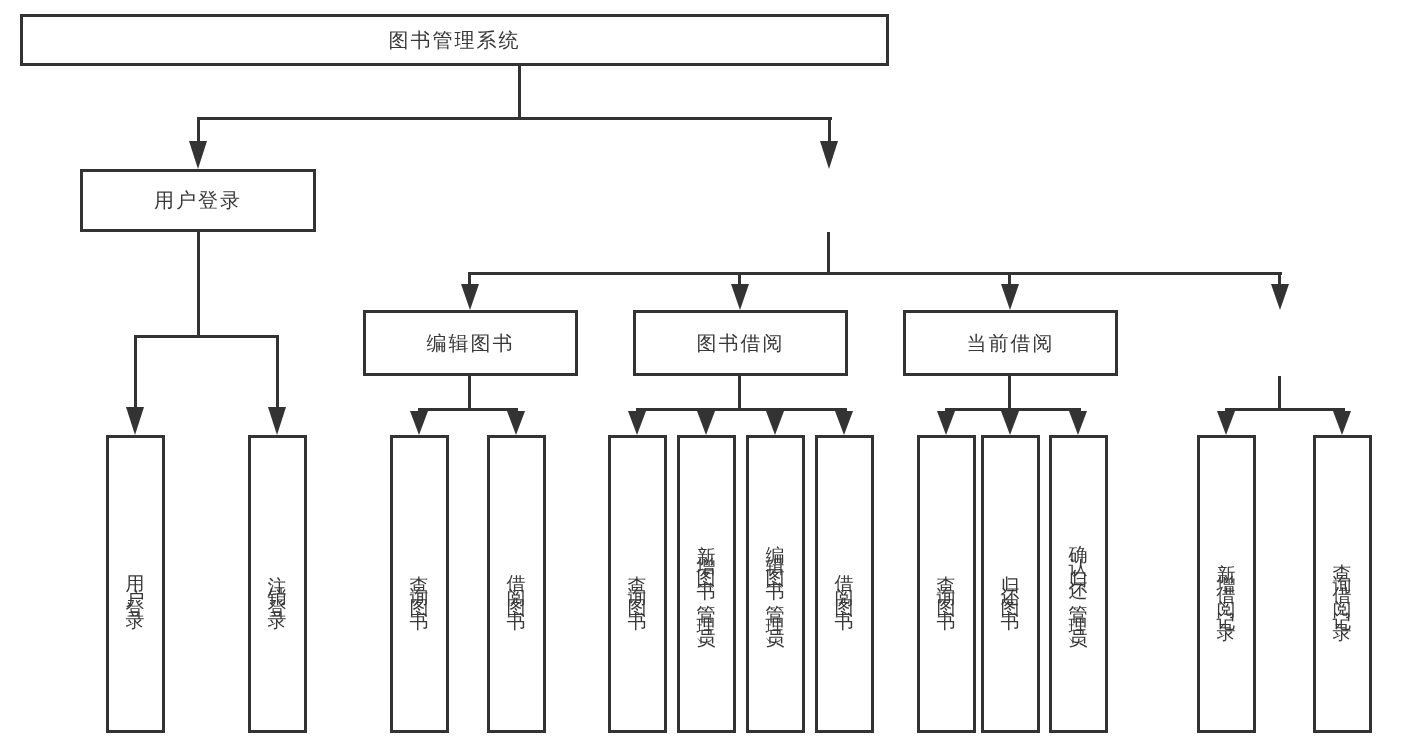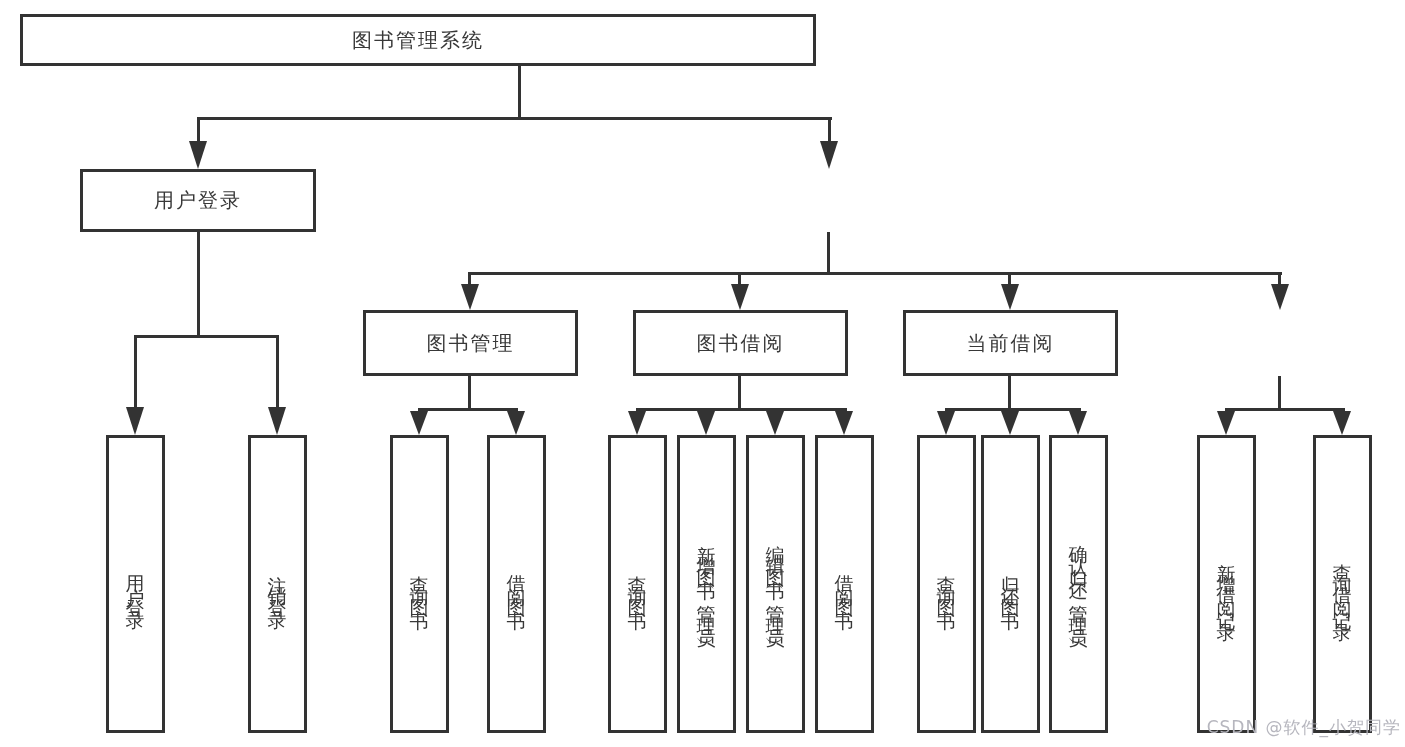--- a/index.html
+++ b/index.html
@@ -102,26 +102,26 @@
   <div class="hline" style="left:945px;top:408px;width:136px"></div>
   <div class="arrow" style="left:937px;top:411px"></div>
   <div class="arrow" style="left:1001px;top:411px"></div>
   <div class="arrow" style="left:1069px;top:411px"></div>
 
   <div class="vline" style="left:1278px;top:376px;height:35px"></div>
   <div class="hline" style="left:1225px;top:408px;width:120px"></div>
   <div class="arrow" style="left:1217px;top:411px"></div>
   <div class="arrow" style="left:1333px;top:411px"></div>
 
-  <div class="box hbox" style="left:20px;top:14px;width:796px;height:52px">图书管理系统</div>
+  <div class="box hbox" style="left:20px;top:14px;width:869px;height:52px">图书管理系统</div>
 
   <div class="box hbox" style="left:80px;top:169px;width:236px;height:63px">用户登录</div>
 
 
-  <div class="box hbox" style="left:363px;top:310px;width:215px;height:66px">图书管理</div>
+  <div class="box hbox" style="left:363px;top:310px;width:215px;height:66px">编辑图书</div>
 
   <div class="box hbox" style="left:903px;top:310px;width:215px;height:66px">当前借阅</div>
 
   <div class="box hbox" style="left:633px;top:310px;width:215px;height:66px">图书借阅</div>
 
 
   <div class="box leaf" style="left:106px;top:435px;width:59px;height:298px">用户登录</div>
 
   <div class="box leaf" style="left:248px;top:435px;width:59px;height:298px">注销登录</div>
 
@@ -140,15 +140,14 @@
   <div class="box leaf" style="left:917px;top:435px;width:59px;height:298px">查询图书</div>
 
   <div class="box leaf" style="left:981px;top:435px;width:59px;height:298px">归还图书</div>
 
   <div class="box leaf" style="left:1049px;top:435px;width:59px;height:298px">确认归还（管理员）</div>
 
   <div class="box leaf" style="left:1197px;top:435px;width:59px;height:298px">新增借阅记录</div>
 
   <div class="box leaf" style="left:1313px;top:435px;width:59px;height:298px">查询借阅记录</div>
 
-  <div class="watermark">CSDN @软件_小贺同学</div>
 
 </div>
 
 </body></html>

